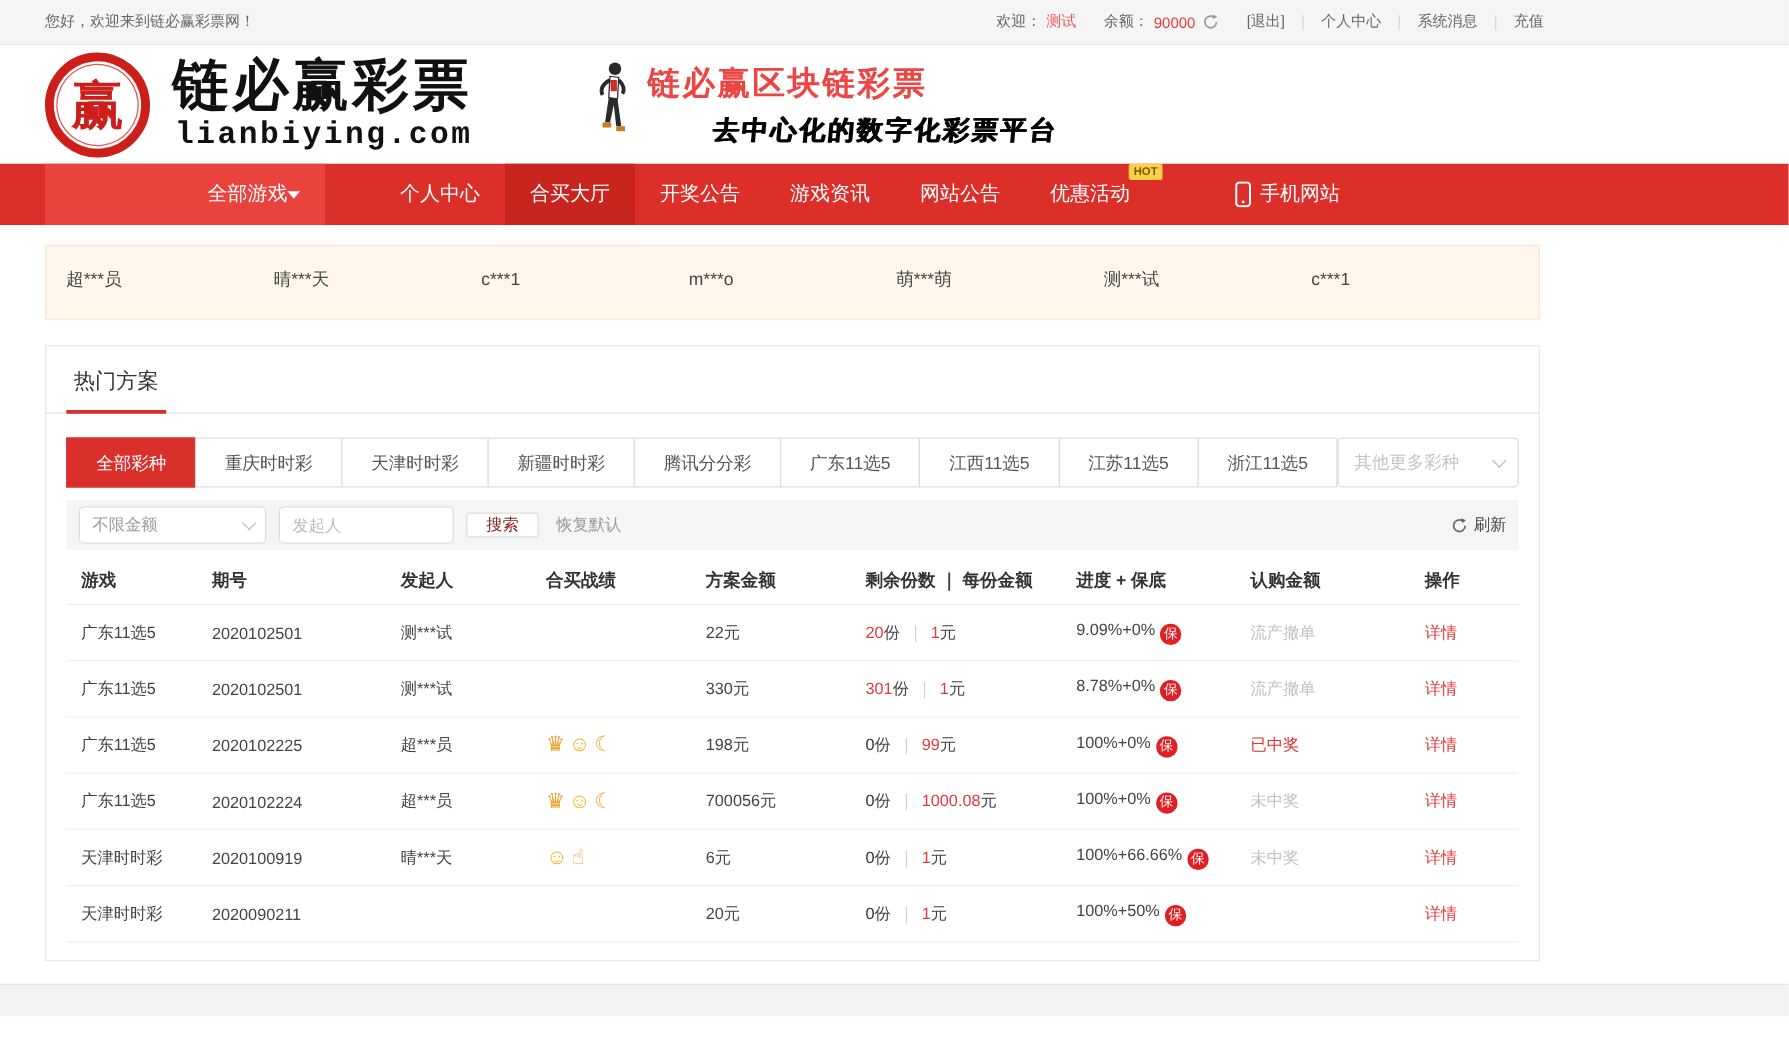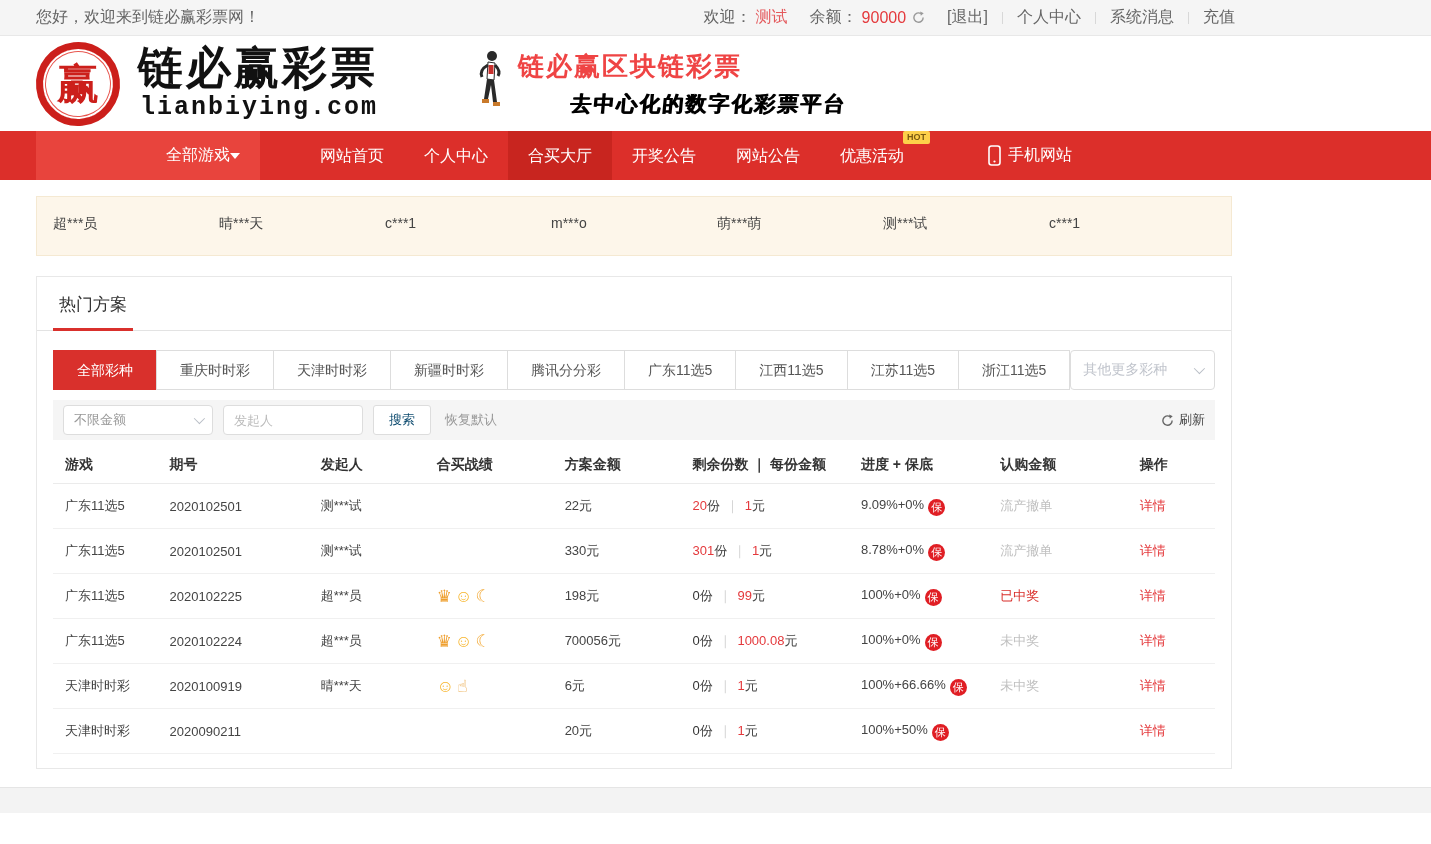--- a/index.html
+++ b/index.html
@@ -2,21 +2,21 @@
 <html><head>
 <meta charset="utf-8">
 <style>
   * { box-sizing: border-box; margin: 0; padding: 0; }
   html,body { width:1431px; height:844px; overflow:hidden; background:#fff;
     font-family:"Liberation Sans","DejaVu Sans",sans-serif; }
 
   
   .topbar { height:36px; background:#f5f5f5; border-bottom:1px solid #e8e8e8;
     display:flex; align-items:center; justify-content:space-between;
-    padding:0 196px 0 36px; font-size:16px; color:#666; }
+    padding:0 196px 0 36px; font-size:12px; color:#666; }
   .topbar-right { display:flex; align-items:center; }
   .tb-red-light { color:#e4595c; margin-left:4px; }
   .tb-red { color:#e4393c; margin-left:4px; }
   .tb-group { display:flex; align-items:center; margin-left:22px; }
   .tb-link { color:#666; cursor:pointer;text-align:center; }
   .tb-sep { border-left:1px solid #d8d8d8; height:12px; margin:0 14px; display:inline-block; }
   .tb-refresh { margin-left:6px; color:#999; display:inline-flex; }
 
   
   .header { height:95px; display:flex; align-items:center; padding-left:36px; background:#fff; }
@@ -83,22 +83,22 @@
 
   .filter-row { margin:10px 16px 0 16px; height:40px; background:#f5f5f5;
     display:flex; align-items:center; padding:0 10px; }
   .f-select { width:150px; height:30px; background:#fff; border:1px solid #ddd; border-radius:4px;
     display:flex; align-items:center; justify-content:space-between; padding:0 10px;
     font-size:13px; color:#999; cursor:pointer; }
   .f-input { width:140px; height:30px; border:1px solid #ddd; border-radius:4px; margin-left:10px;
     padding:0 10px; font-size:13px; color:#333; outline:none;
     font-family:"Liberation Sans","DejaVu Sans",sans-serif; }
   .f-input::placeholder { color:#bbb; }
-  .f-btn { height:30px; padding:0 15px; margin-left:10px; background:#fff; border:1px solid #ddd;
-    border-radius:3px; font-size:13px; color:#0c4a6e; cursor:pointer;
+  .f-btn { height:20px; padding:0 15px; margin-left:10px; background:#fff; border:1px solid #ddd;
+    border-radius:3px; font-size:13px; color:#7f1d1d; cursor:pointer;
     font-family:"Liberation Sans","DejaVu Sans",sans-serif; }
   .f-reset { margin-left:14px; font-size:13px; color:#999; cursor:pointer; }
   .f-refresh { margin-left:auto; display:flex; align-items:center; font-size:13px; color:#444; cursor:pointer; }
   .f-refresh svg { margin-right:5px; }
 
   
   .ptable { margin:6px 16px 0 16px; }
   .pt-row { display:flex; align-items:center; height:45px; border-bottom:1px solid #f0f0f0; font-size:13px; color:#444; }
   .pt-row.head { height:38px; font-size:14px; color:#333; font-weight:bold; border-bottom:1px solid #ebebeb; }
   .cell { padding-left:12px; }
@@ -179,24 +179,24 @@
     <div class="slogan-sub">去中心化的数字化彩票平台</div>
   </div>
 </div>
 
 <div class="nav">
   <div class="nav-allgames">
     <span>全部游戏</span>
     <span class="caret-w"></span>
   </div>
   <div class="nav-items">
-    <div class="nav-item">网站首页</div>
     <div class="nav-item">个人中心</div>
     <div class="nav-item active">合买大厅</div>
     <div class="nav-item">开奖公告</div>
+    <div class="nav-item">游戏资讯</div>
     <div class="nav-item">网站公告</div>
     <div class="nav-item">
       <span>优惠活动</span>
       <span class="hot-badge">HOT</span>
     </div>
   </div>
   <div class="nav-mobile">
     <svg width="13" height="21" viewBox="0 0 13 21">
       <rect x="1" y="1" width="11" height="19" rx="2.5" fill="none" stroke="#fff" stroke-width="1.6"></rect>
       <circle cx="6.5" cy="16.5" r="1.1" fill="#fff"></circle>

